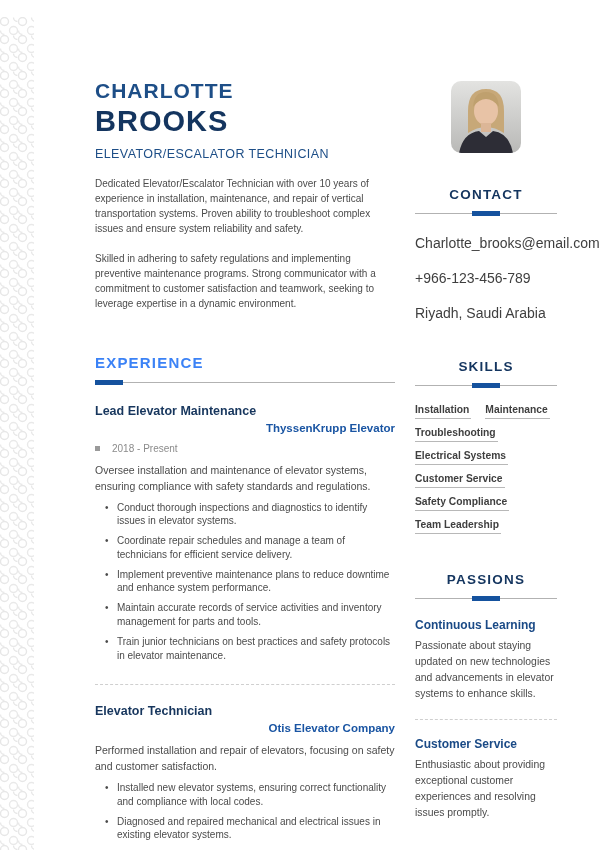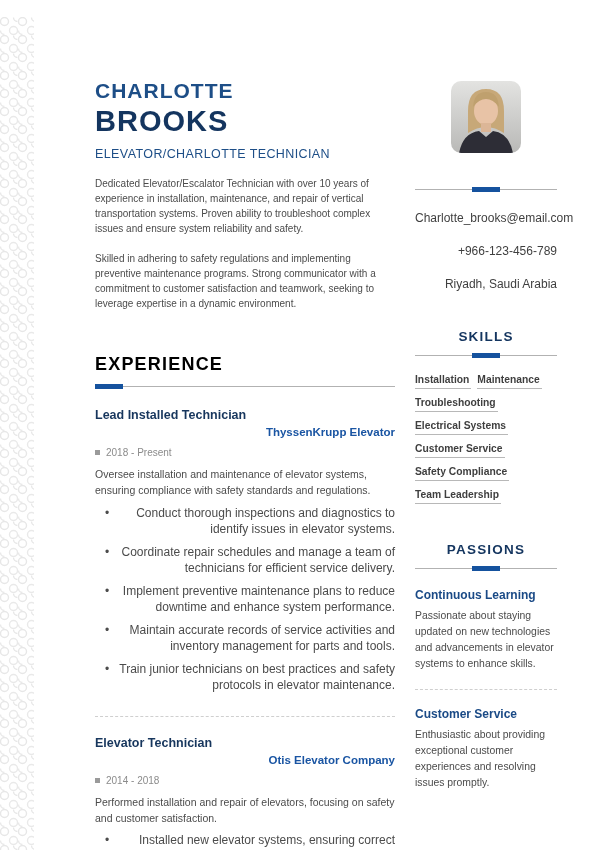--- a/index.html
+++ b/index.html
@@ -12,48 +12,48 @@
   .pattern-strip { position:absolute; left:0; top:0; }
 
   
   .left-col { position:absolute; left:95px; top:62px; width:300px; }
   .first-name { font-size:21px; font-weight:600; letter-spacing:1px; color:#1d4e87; }
   .last-name  { font-size:29px; font-weight:800; letter-spacing:1px; color:#14355f; margin-top:2px; }
   .role-title { font-size:12.5px; font-weight:500; letter-spacing:0.4px; color:#1d4e87; margin-top:9px; }
   .summary p  { font-size:10px; color:#4b4b4b; line-height:1.5; margin-top:15px; }
   .summary    { margin-top:8px; }
 
-  .section-head-left { font-size:18px; font-weight:800; letter-spacing:1.2px; color:#000000; }
+  .section-head-left { font-size:15px; font-weight:800; letter-spacing:1.2px; color:#3b82f6; }
   .rule { position:relative; height:5px; margin:9px 0 0 0; }
   .rule .line { position:absolute; top:2px; left:0; right:0; height:1px; background:#b2b2b2; }
   .rule .accent { position:absolute; top:0; width:28px; height:5px; background:#15529e; }
   .rule.left .accent { left:0; }
   .rule.center .accent { left:50%; margin-left:-14px; }
 
   .experience { margin-top:43px; }
   .job { margin-top:19px; }
   .job-title { font-size:12.5px; font-weight:800; color:#17365d; }
   .job-company { font-size:11.5px; font-weight:800; color:#1a55a3; margin-top:4px;text-align:right; }
-  .job-date { display:flex; align-items:center; gap:6px; margin-top:9px; color:#8b8b8b; font-size:10px; }
+  .job-date { display:flex; align-items:center; gap:12px; margin-top:9px; color:#8b8b8b; font-size:10px; }
   .sq-icon { display:inline-block; width:5px; height:5px; background:#9a9a9a; }
   .job-desc { font-size:10.5px; color:#4b4b4b; line-height:1.5; margin-top:9px; }
   .job ul { list-style:none; margin-top:6px; }
-  .job li { position:relative; font-size:12px; color:#4b4b4b; line-height:1.38; padding-left:22px; margin-top:6px;text-align:right; }
+  .job li { position:relative; font-size:10px; color:#4b4b4b; line-height:1.38; padding-left:22px; margin-top:6px; }
   .job li::before { content:"•"; position:absolute; left:10px; color:#4b4b4b; }
   .dotted-div { border-top:1px dashed #cfcfcf; margin-top:22px; }
 
   
   .right-col { position:absolute; left:415px; top:64px; width:142px; }
   .photo-wrap { width:70px; height:72px; margin:0 auto; border-radius:10px; overflow:hidden; }
   .section-head-right { text-align:center; font-size:13.5px; font-weight:800; letter-spacing:1.2px; color:#14355f; }
   .contact { margin-top:34px; }
-  .contact-item { font-size:12px; color:#3f3f3f; margin-top:19px;text-align:right; }
+  .contact-item { font-size:14px; color:#3f3f3f; margin-top:19px; }
   .skills { margin-top:38px; }
   .skill-rows { margin-top:8px; }
-  .skill-row { display:flex; gap:6px; }
+  .skill-row { display:flex; gap:14px; }
   .skill { display:inline-block; font-size:10.3px; font-weight:600; color:#3f3f3f;
            border-bottom:1px solid #b8b8b8; padding:8px 2px 3px 0; }
   .passions { margin-top:38px; }
   .passion-title { font-size:12px; font-weight:800; color:#1a4a86; margin-top:17px; }
   .passion-text { font-size:10.4px; color:#4b4b4b; line-height:1.55; margin-top:6px; }
   .passions .dotted-div { margin-top:16px; }
 
   .bottom-bar { position:absolute; left:0; bottom:0; width:600px; height:13px; background:#133a63; }
 </style>
 </head>
@@ -71,61 +71,57 @@
       </pattern>
     </defs>
     <rect width="34" height="850" fill="url(#curvepat)"></rect>
   </svg>
 
   <div class="left-col">
 
     <header>
       <div class="first-name">CHARLOTTE</div>
       <div class="last-name">BROOKS</div>
-      <div class="role-title">ELEVATOR/CHARLOTTE TECHNICIAN</div>
+      <div class="role-title">ELEVATOR/ESCALATOR TECHNICIAN</div>
     </header>
 
     <div class="summary">
       <p>Dedicated Elevator/Escalator Technician with over 10 years of experience in installation, maintenance, and repair of vertical transportation systems. Proven ability to troubleshoot complex issues and ensure system reliability and safety.</p>
       <p>Skilled in adhering to safety regulations and implementing preventive maintenance programs. Strong communicator with a commitment to customer satisfaction and teamwork, seeking to leverage expertise in a dynamic environment.</p>
     </div>
 
     <section class="experience">
       <h2 class="section-head-left">EXPERIENCE</h2>
       <div class="rule left">
         <span class="line"></span>
         <span class="accent"></span>
       </div>
 
       <article class="job">
-        <h3 class="job-title">Lead Installed Technician</h3>
+        <h3 class="job-title">Lead Elevator Maintenance</h3>
         <h4 class="job-company">ThyssenKrupp Elevator</h4>
         <div class="job-date">
           <span class="sq-icon"></span>
           <span>2018 - Present</span>
         </div>
         <p class="job-desc">Oversee installation and maintenance of elevator systems, ensuring compliance with safety standards and regulations.</p>
         <ul>
           <li>Conduct thorough inspections and diagnostics to identify issues in elevator systems.</li>
           <li>Coordinate repair schedules and manage a team of technicians for efficient service delivery.</li>
           <li>Implement preventive maintenance plans to reduce downtime and enhance system performance.</li>
           <li>Maintain accurate records of service activities and inventory management for parts and tools.</li>
           <li>Train junior technicians on best practices and safety protocols in elevator maintenance.</li>
         </ul>
       </article>
 
       <div class="dotted-div"></div>
 
       <article class="job">
         <h3 class="job-title">Elevator Technician</h3>
         <h4 class="job-company">Otis Elevator Company</h4>
-        <div class="job-date">
-          <span class="sq-icon"></span>
-          <span>2014 - 2018</span>
-        </div>
         <p class="job-desc">Performed installation and repair of elevators, focusing on safety and customer satisfaction.</p>
         <ul>
           <li>Installed new elevator systems, ensuring correct functionality and compliance with local codes.</li>
           <li>Diagnosed and repaired mechanical and electrical issues in existing elevator systems.</li>
 
         </ul>
       </article>
     </section>
   </div>
 
@@ -147,20 +143,21 @@
 
         <path d="M22 26 Q23 11 35 11 Q47 11 48 26 Q42 18 35 18 Q28 18 22 26 Z" fill="#bfa06e"></path>
 
         <rect x="30" y="42" width="10" height="9" fill="#dcb697"></rect>
 
         <path d="M8 72 Q12 52 28 50 L35 56 L42 50 Q58 52 62 72 Z" fill="#2d2d36"></path>
       </svg>
     </div>
 
     <section class="contact">
+      <h2 class="section-head-right">CONTACT</h2>
       <div class="rule center">
         <span class="line"></span>
         <span class="accent"></span>
       </div>
       <div class="contact-item">Charlotte_brooks@email.com</div>
       <div class="contact-item">+966-123-456-789</div>
       <div class="contact-item">Riyadh, Saudi Arabia</div>
     </section>
 
     <section class="skills">

